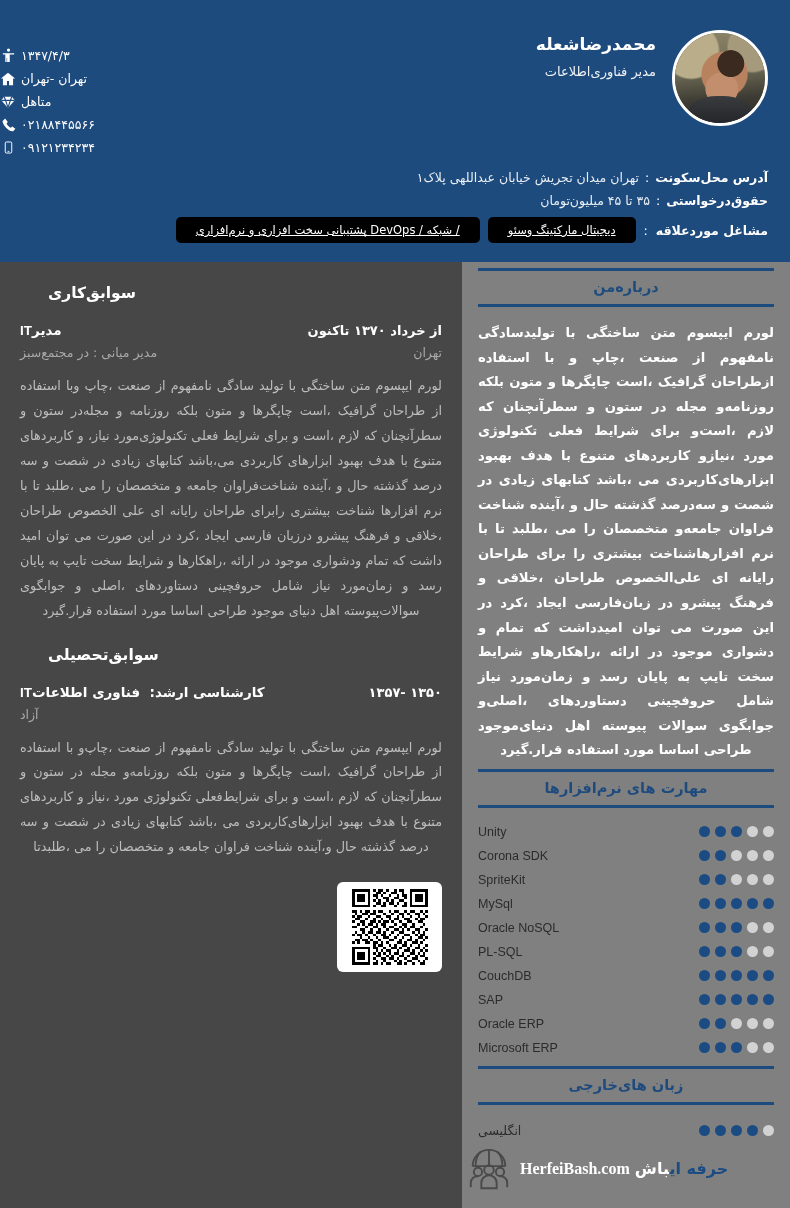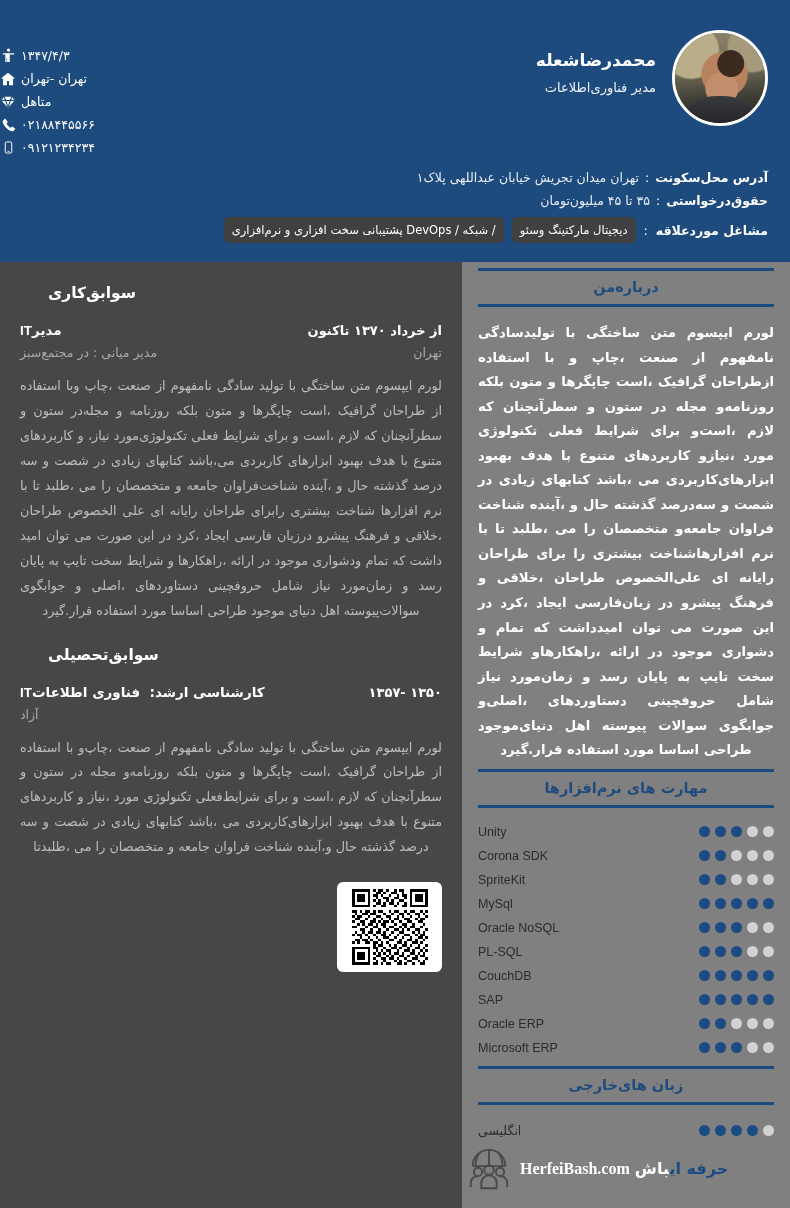--- a/index.html
+++ b/index.html
@@ -57,21 +57,21 @@
     position: absolute;
     left: 14%;
     bottom: 0;
     width: 72%;
     height: 30%;
     border-radius: 45% 45% 0 0 / 60% 60% 0 0;
     background: linear-gradient(180deg, #3a3b3d 0%, #24262a 100%);
   }
   .name-block {
     position: absolute;
-    top: 48px;
+    top: 32px;
     right: 134px;
   }
   .name {
     font-size: 17px;
     font-weight: bold;
     letter-spacing: .2px;
     line-height: 1.5;
   }
   .job-title {
     font-size: 13px;
@@ -128,26 +128,27 @@
   }
   .hdr-row .lbl {
     font-weight: bold;
     white-space: nowrap;
     color: #ffffff;
   }
   .hdr-row .colon { color: #ffffff; }
   .hdr-row .val { color: #e8eef4; white-space: nowrap; }
   .hdr-row.tags { margin-top: 5px; gap: 8px; align-items: center; }
   .tag {
-    background: #404040;
+    background: #000000;
     border-radius: 5px;
-    padding: 6px 8px;
+    padding: 6px 20px;
     font-size: 11.5px;
     color: #ffffff;
     white-space: nowrap;
+    text-decoration: underline;
   }
 
   
   .body {
     display: flex;
     flex-direction: row;
     width: 790px;
     height: 946px;
   }
   .col-right {

